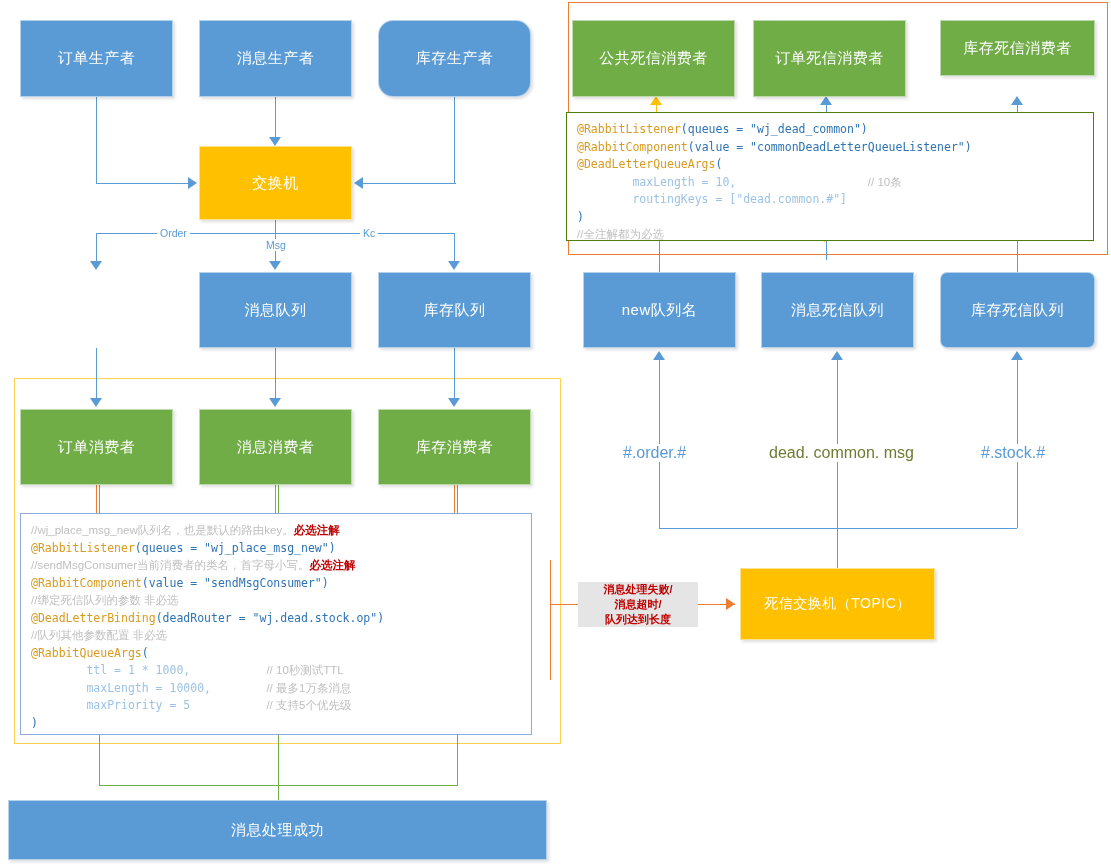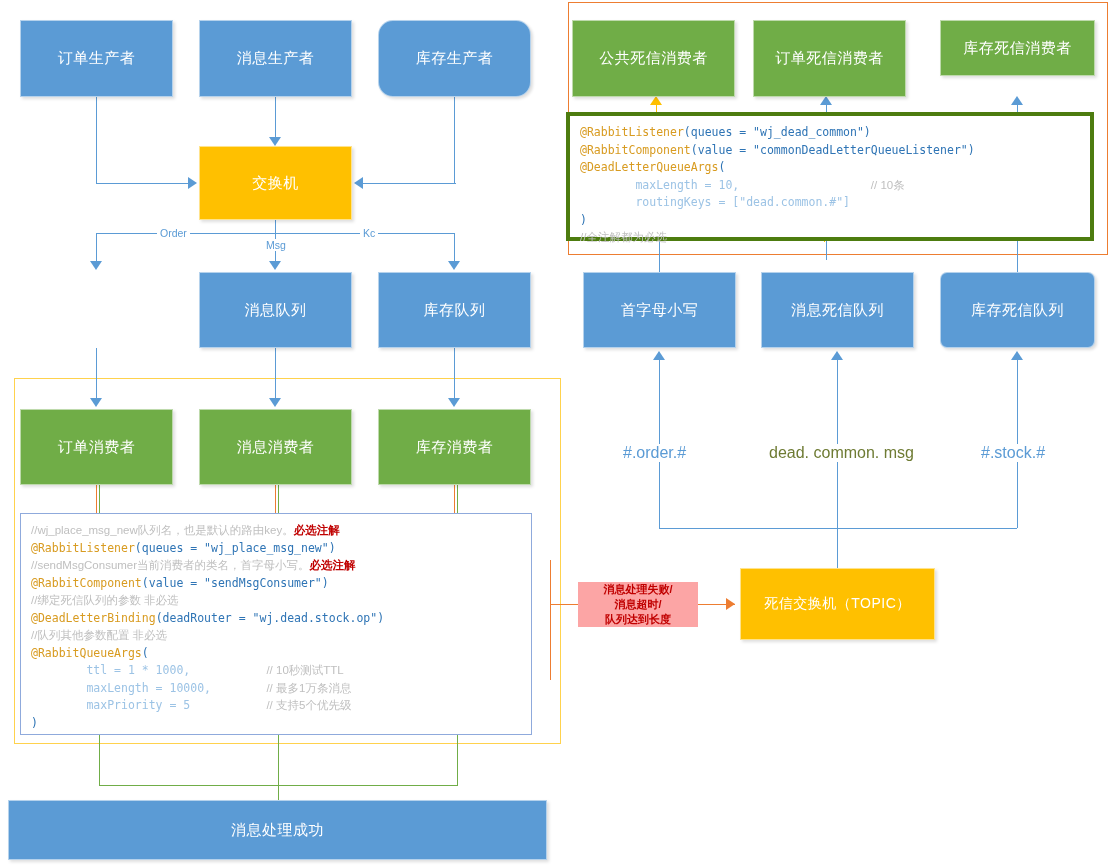--- a/index.html
+++ b/index.html
@@ -49,21 +49,21 @@
     border:1px solid #8FAADC;
     background:#ffffff;
     font-family:"DejaVu Sans Mono","Liberation Mono",monospace;
     font-size:11.5px;
     line-height:17.5px;
     color:#2E74B5;
     padding:8px 10px;
     white-space:pre;
     z-index:5;
   }
-  .codepanel.bare{border:4px solid #4d7c0f;}
+  .codepanel.bare{border:1px solid #4d7c0f;}
   .cm{color:#BFBFBF;}      
   .an{color:#D89B20;}      
   .st{color:#2E74B5;}      
   .pm{color:#9CC3E5;}      
   .rq{color:#C00000;font-weight:bold;font-family:"Liberation Sans",sans-serif;}
   .cn{color:#BFBFBF;}      
   .cjk{font-family:"Liberation Sans","DejaVu Sans",sans-serif;}
 
   
   .ln{position:absolute;z-index:3;}
@@ -105,21 +105,21 @@
   .rkey.blue{color:#5B9BD5;}
   .rkey.olive{color:#6E7B33;}
   .failnote{
     position:absolute;
     font-size:11px;
     color:#C00000;
     font-weight:bold;
     line-height:15px;
     text-align:center;
     z-index:6;
-    background:#fca5a5;
+    background:#e5e5e5;
     white-space:nowrap;
   }
 </style>
 </head>
 <body>
 
 <div id="canvas">
 
   <div class="group orange" style="left:568px;top:2px;width:540px;height:253px;"></div>
 
@@ -248,21 +248,21 @@
   <div class="ar up" style="left:831px;top:351px;"></div>
 
   <div class="ln v" style="left:1017px;top:360px;height:168px;"></div>
   <div class="ar up" style="left:1011px;top:351px;"></div>
 
   <div class="rkey blue" style="left:619px;top:444px;">#.order.#</div>
   <div class="rkey olive" style="left:765px;top:444px;">dead. common. msg</div>
   <div class="rkey blue" style="left:977px;top:444px;">#.stock.#</div>
 
   <div class="box blue" style="left:583px;top:272px;width:153px;height:76px;">
-    <span>首字母小写</span>
+    <span>new队列名</span>
   </div>
   <div class="box blue" style="left:761px;top:272px;width:153px;height:76px;">
     <span>消息死信队列</span>
   </div>
   <div class="box blue" style="left:940px;top:272px;width:155px;height:76px;border-radius:7px;">
     <span>库存死信队列</span>
   </div>
 
   <div class="ln v" style="left:659px;top:225px;height:47px;"></div>
   <div class="ln hy" style="left:659px;top:225px;width:166px;"></div>

